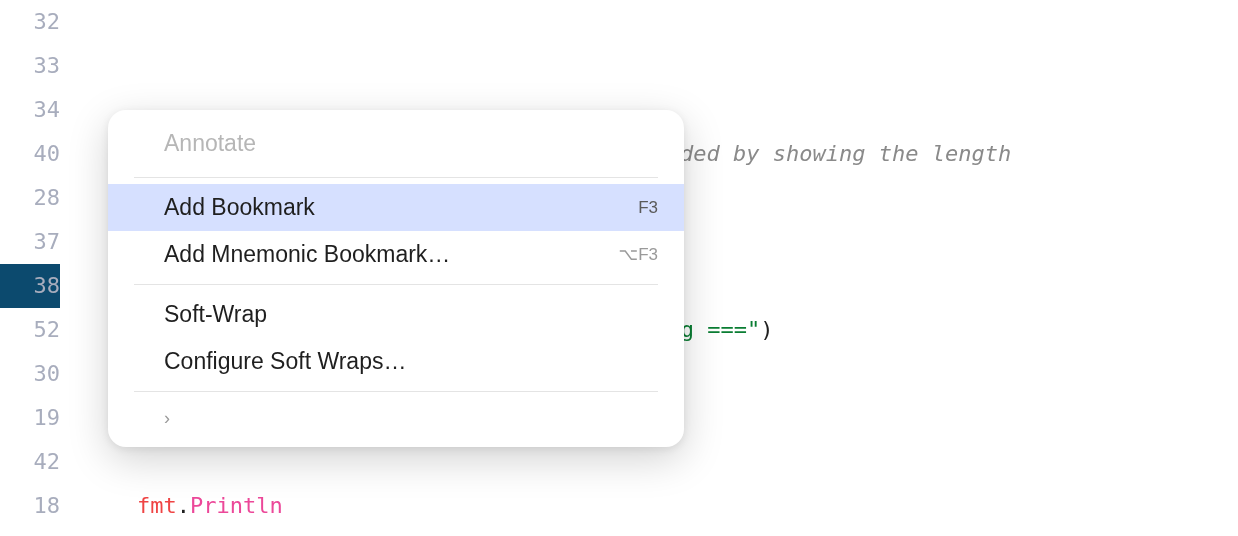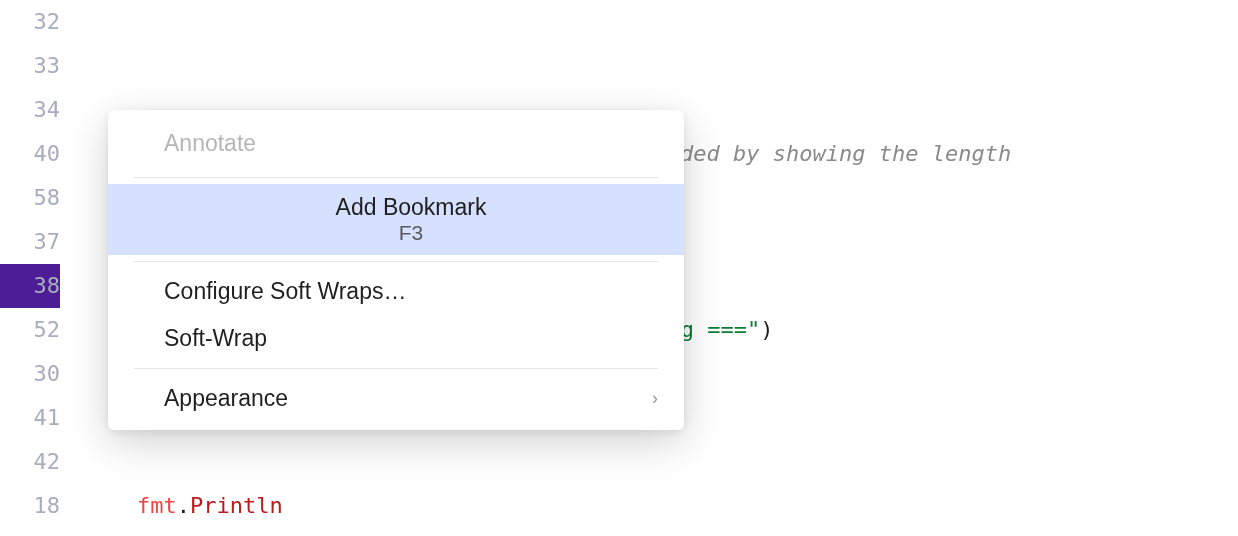--- a/index.html
+++ b/index.html
@@ -37,39 +37,39 @@
       position: relative;
     }
     .code-line {
       height: 44px;
       display: flex;
       align-items: center;
       position: relative;
     }
     .tok-comment { color: #8a8a8a; font-style: italic; }
     .tok-ident { color: #ef4444; }
-    .tok-func { color: #b91c1c; }
+    .tok-func { color: #ec4899; }
     .tok-string { color: #0a7d33; }
     .tok-param {
       color: #878787;
       background: #f0f0f0;
       border-radius: 6px;
       padding: 0 8px;
       margin: 0 2px;
       font-size: 20px;
       font-style: normal;
     }
     .tok-plain { color: #1f1f1f; }
     .context-menu {
       position: absolute;
       left: 108px;
       top: 110px;
       width: 576px;
       background: #ffffff;
-      border-radius: 6px;
+      border-radius: 18px;
       box-shadow: 0 12px 40px rgba(0,0,0,0.18), 0 2px 8px rgba(0,0,0,0.08);
       padding: 8px 0;
       z-index: 100;
       font-size: 23px;
       color: #1f1f1f;
     }
     .menu-disabled {
       color: #b6b6b6;
       padding: 12px 26px 14px 56px;
     }
@@ -80,51 +80,50 @@
     }
     .menu-item {
       display: flex;
       align-items: center;
       justify-content: space-between;
       padding: 10px 26px 10px 56px;
       cursor: default;
     }
     .menu-item.selected {
       background: #d6e0ff;
-      flex-direction: column;
     }
     .menu-shortcut {
       color: #5a5a5a;
-      font-size: 21px;
+      font-size: 17px;
       text-align: right;
     }
     .menu-shortcut.light { color: #9a9a9a; }
     .submenu-indicator {
       color: #9a9a9a;
       font-size: 18px;
     }
     .gutter-highlight {
-      background: #4c1d95;
+      background: #0c4a6e;
     }
   </style>
 </head>
 <body>
 
 <div class="editor">
   <div class="gutter">
     <div>32</div>
     <div>33</div>
     <div>34</div>
     <div>40</div>
-    <div>58</div>
+    <div>28</div>
     <div>37</div>
     <div class="gutter-highlight">38</div>
     <div>52</div>
     <div>30</div>
-    <div>41</div>
+    <div>19</div>
     <div>42</div>
     <div>18</div>
   </div>
 
   <div class="code">
     
     <div class="code-line">
       <span class="tok-plain">        </span><span class="tok-comment">// Displaying that the image is embedded by showing the length</span>
     </div>
     
@@ -155,26 +154,29 @@
     
   </div>
 
   <div class="context-menu">
     <div class="menu-disabled">Annotate</div>
     <div class="menu-sep"></div>
     <div class="menu-item selected">
       <span>Add Bookmark</span>
       <span class="menu-shortcut">F3</span>
     </div>
+    <div class="menu-item">
+      <span>Add Mnemonic Bookmark…</span>
+      <span class="menu-shortcut light">⌥F3</span>
+    </div>
     <div class="menu-sep"></div>
+    <div class="menu-item">
+      <span>Soft-Wrap</span>
+    </div>
     <div class="menu-item">
       <span>Configure Soft Wraps…</span>
     </div>
-    <div class="menu-item">
-      <span>Soft-Wrap</span>
-    </div>
     <div class="menu-sep"></div>
     <div class="menu-item">
-      <span>Appearance</span>
       <span class="submenu-indicator">›</span>
     </div>
   </div>
 </div>
 
 </body></html>

